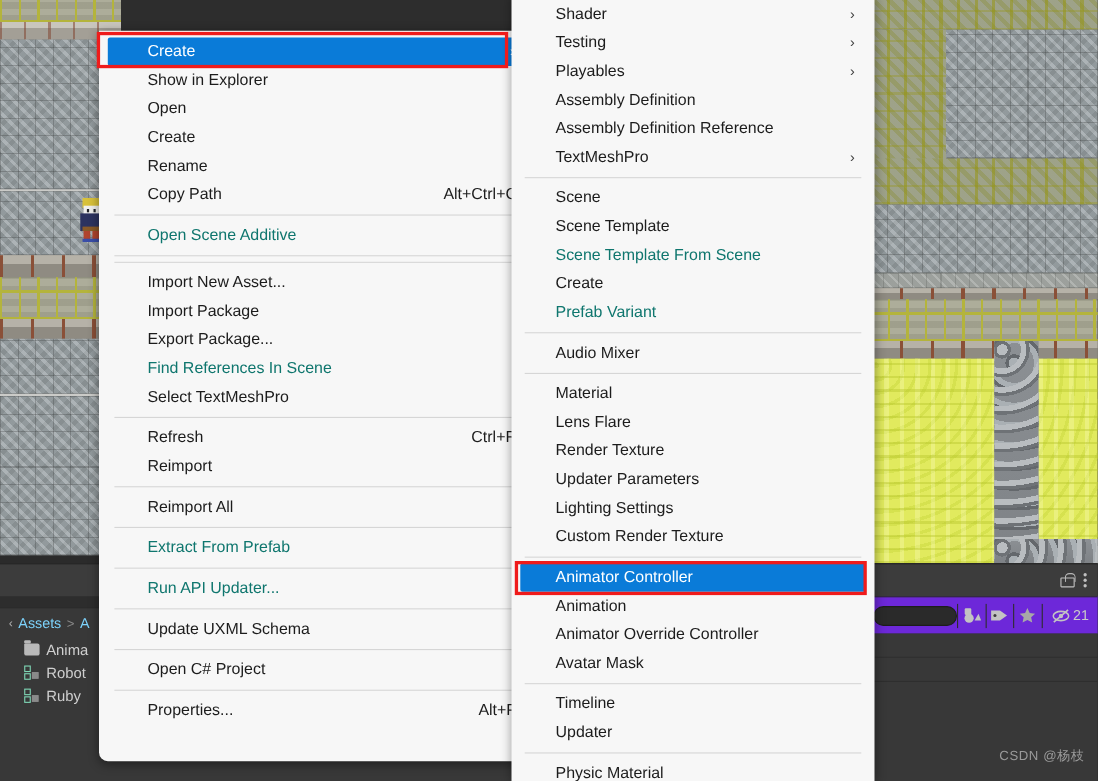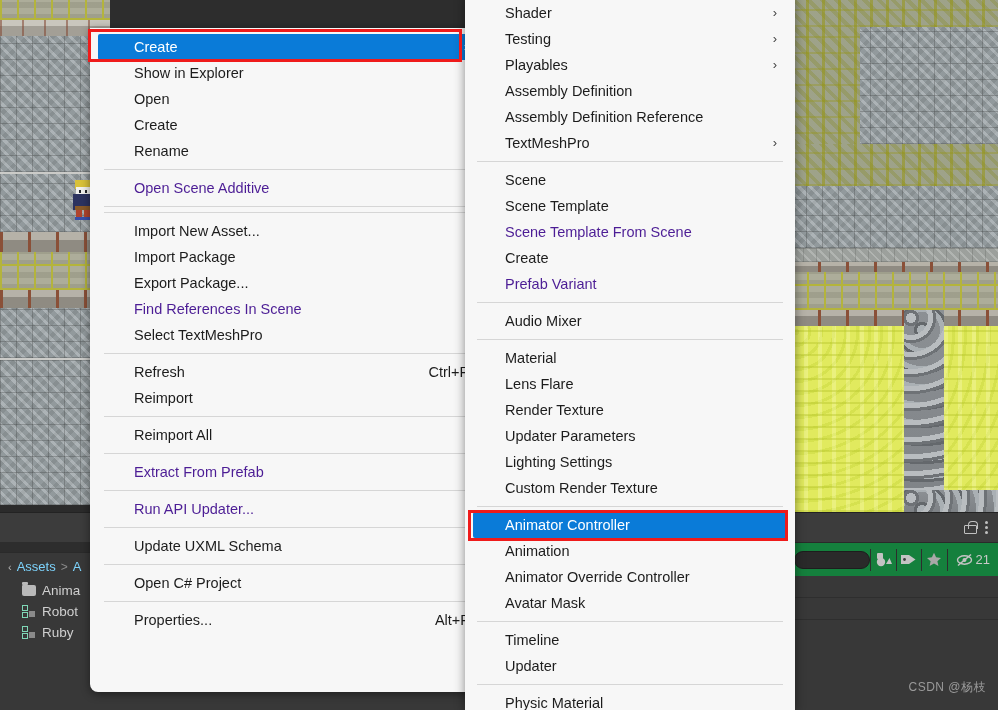--- a/index.html
+++ b/index.html
@@ -85,21 +85,21 @@
   .sprite .legL  { position:absolute; left:4px; top:30px;width:6px;  height:8px;  background:#b0442e; }
   .sprite .legR  { position:absolute; left:12px;top:30px;width:6px;  height:8px;  background:#b0442e; }
   .sprite .shoe  { position:absolute; left:3px; top:37px;width:16px; height:3px;  background:#3a4ea8; }
 
   
   .chrome { position:absolute; background:#383838; }
   .proj-toolbar   { left:0;   top:512px; width:790px; height:30px; background:#3c3c3c; border-top:1px solid #232323; }
   .proj-breadcrumb{ left:0;   top:552px; width:790px; height:28px; background:#383838; border-top:1px solid #2a2a2a; display:flex; align-items:center; padding-left:8px; gap:5px; }
   .proj-body      { left:0;   top:580px; width:790px; height:130px; background:#383838; }
   .right-toolbar  { left:790px; top:512px; width:208px; height:30px; background:#3c3c3c; border-top:1px solid #232323; display:flex; align-items:center; justify-content:flex-end; gap:10px; padding-right:10px; }
-  .right-toolbar2 { left:790px; top:542px; width:208px; height:34px; background:#15803d; border-top:1px solid #2a2a2a; display:flex; align-items:center; }
+  .right-toolbar2 { left:790px; top:542px; width:208px; height:34px; background:#6d28d9; border-top:1px solid #2a2a2a; display:flex; align-items:center; }
   .right-body     { left:790px; top:576px; width:208px; height:134px; background:#383838; }
 
   .bc-text { color:#7dd3fc; font-size:13px; }
   .bc-sep  { color:#8a8a8a; font-size:12px; }
   .bc-arrow{ color:#b4b4b4; font-size:11px; }
 
   .asset-row { display:flex; align-items:center; gap:6px; height:21px; padding-left:22px; color:#cfcfcf; font-size:13.5px; }
   .ico-folder { width:14px; height:11px; background:#b9b9b9; border-radius:1px 2px 2px 2px; position:relative; flex:none; }
   .ico-folder:before { content:""; position:absolute; left:0; top:-3px; width:6px; height:3px; background:#b9b9b9; border-radius:1px; }
   .ico-prefab { width:14px; height:13px; position:relative; flex:none; }
@@ -122,21 +122,21 @@
   .menu {
     position:absolute; background:#f7f7f7;
     box-shadow:0 2px 10px rgba(0,0,0,.45);
     font-size:14.5px; color:#1c1c1c;
   }
   .menu-a { left:90px; top:28px; width:398px; height:664px; border-radius:0 0 8px 8px; }
   .menu-b { left:465px; top:-6px; width:330px; height:716px; }
   .menu-inner { padding:6px 0; }
 
   .mi { position:relative; height:26px; line-height:26px; padding:0 14px 0 44px; white-space:nowrap; cursor:default; }
-  .mi.disabled { color:#4c1d95; }
+  .mi.disabled { color:#0f766e; }
   .mi.hi { background:#0a7bd8; color:#fff; margin:0 8px; border-radius:2px; padding-left:36px; }
   .menu-b .mi { padding-left:40px; }
   .menu-b .mi.hi { padding-left:32px; }
   .mi .short { position:absolute; right:18px; top:0; color:#1c1c1c; }
   .mi .chev  { position:absolute; right:18px; top:0; font-size:13px; color:#444; }
   .mi.hi .chev { color:#fff; right:12px; }
   .sep { height:1px; background:#d6d6d6; margin:5px 14px; }
   .menu-b .sep { margin:5px 12px; }
 
   .redbox { position:absolute; border:3px solid #ef1b1b; pointer-events:none; }
@@ -270,20 +270,21 @@
     <div style="height:22px;border-bottom:1px solid #2e2e2e;"></div>
   </div>
 
   <div class="menu menu-a">
     <div class="menu-inner" id="menuA">
         <div class="mi hi"><span>Create</span><span class="chev">›</span></div>
         <div class="mi"><span>Show in Explorer</span></div>
         <div class="mi"><span>Open</span></div>
         <div class="mi"><span>Create</span></div>
         <div class="mi"><span>Rename</span></div>
+        <div class="mi"><span>Copy Path</span><span class="short">Alt+Ctrl+C</span></div>
         <div class="sep"></div>
         <div class="mi disabled"><span>Open Scene Additive</span></div>
         <div class="sep"></div>
         <div class="sep"></div>
         <div class="mi"><span>Import New Asset...</span></div>
         <div class="mi"><span>Import Package</span><span class="chev">›</span></div>
         <div class="mi"><span>Export Package...</span></div>
         <div class="mi disabled"><span>Find References In Scene</span></div>
         <div class="mi"><span>Select TextMeshPro</span></div>
         <div class="sep"></div>

